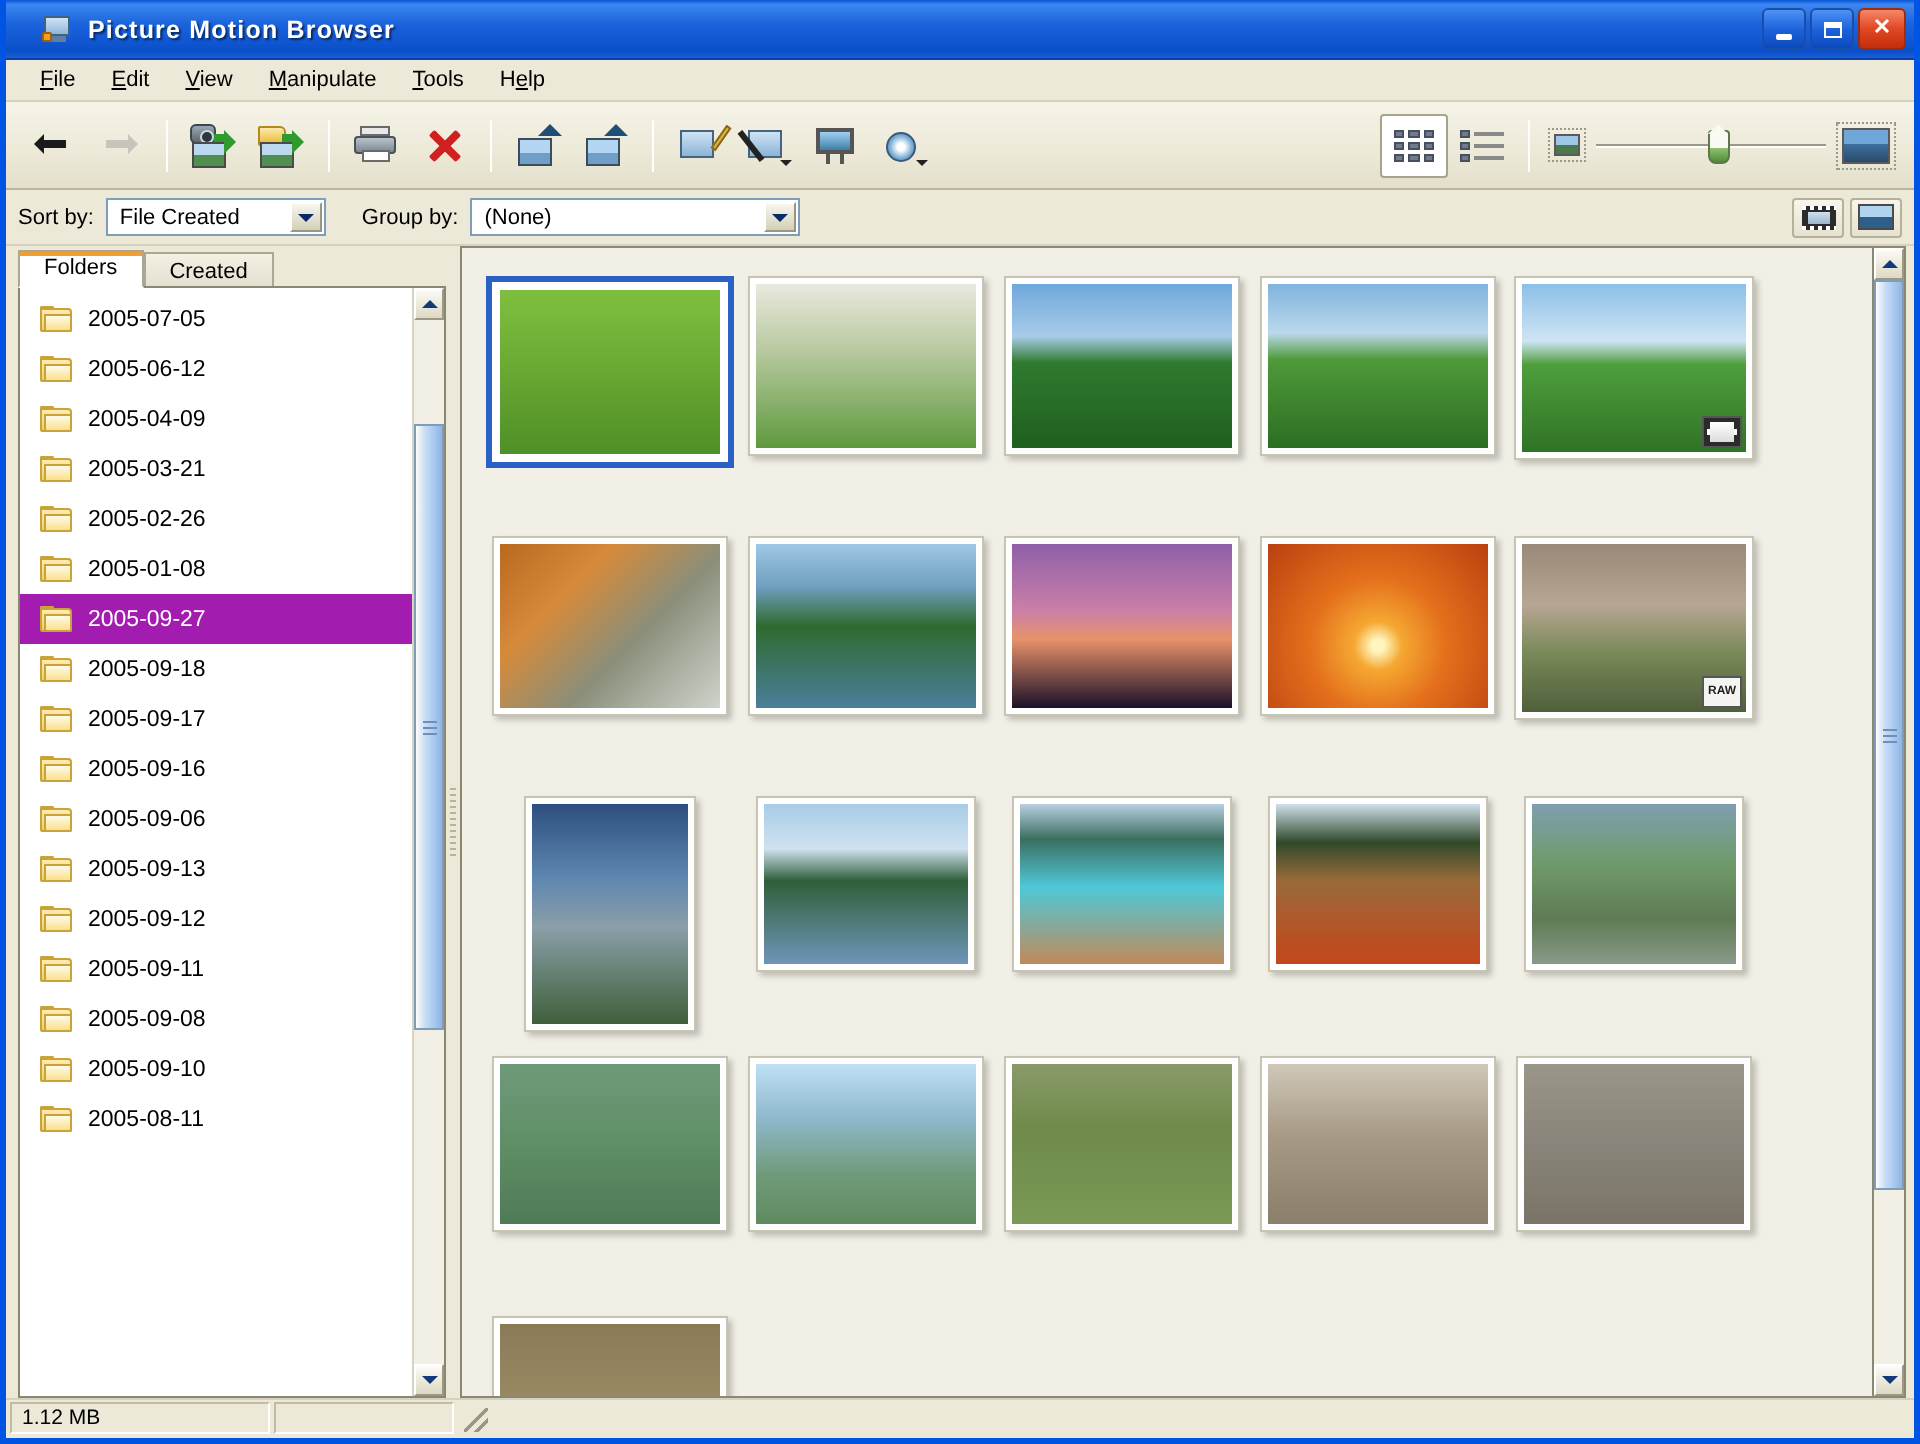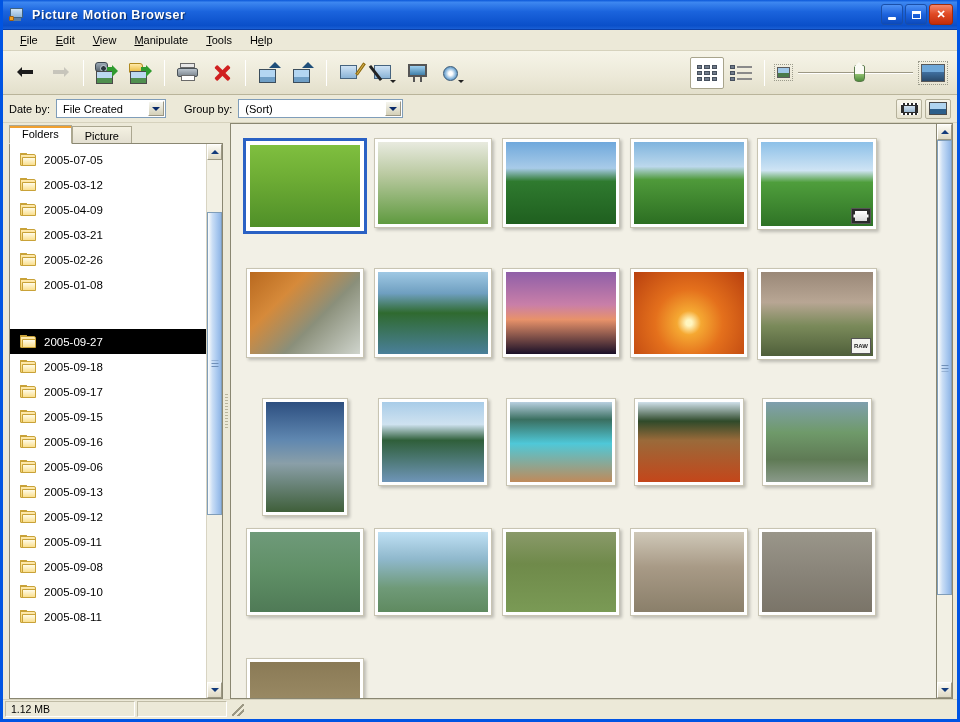--- a/index.html
+++ b/index.html
@@ -16,21 +16,21 @@
     border: 3px solid #0054e3;
     border-top: none;
     display: flex; flex-direction: column;
   }
 
   
   .titlebar {
     height: 30px; flex: none;
     background: linear-gradient(180deg,#0b57d8 0%,#3d87f0 8%,#1b64dd 40%,#0a4fc9 88%,#1a5fd4 100%);
     display: flex; align-items: center;
-    padding: 0 4px 0 6px;
+    padding: 0 4px 0 18px;
     border-bottom: 1px solid #0a3fa8;
   }
   .app-icon {
     width: 17px; height: 16px; flex: none; position: relative; margin-right: 6px;
   }
   .app-icon .scr {
     position: absolute; left: 1px; top: 1px; width: 13px; height: 10px;
     background: linear-gradient(180deg,#cfe4f7,#8fb5d8); border: 1px solid #41627f;
   }
   .app-icon .base {
@@ -243,21 +243,21 @@
   }
   .treebox {
     flex:1; background:#fff; border:1px solid #8a8772; border-top:1px solid #8a8772;
     margin-top:-1px; display:flex; min-height:0; position:relative; overflow:hidden;
   }
   .tree { flex:1; overflow:hidden; padding-top:3px; }
   .tree-item {
     height:25px; display:flex; align-items:center; gap:7px; padding-left:10px;
     font-size:11.5px; color:#000; cursor:pointer; white-space:nowrap;
   }
-  .tree-item.selected { background:#000000; color:#fff;margin-top:32px; }
+  .tree-item.selected { background:#a21caf; color:#fff; }
   .folder-ic { width:17px;height:14px;position:relative;flex:none; }
   .folder-ic .back {
     position:absolute;left:0;top:1px;width:16px;height:12px;border-radius:1px 2px 1px 1px;
     background:linear-gradient(180deg,#ffeab0,#f0cf6a);border:1px solid #c9a238;
   }
   .folder-ic .tabp {
     position:absolute;left:0;top:0;width:7px;height:3px;
     background:#ffe08a;border:1px solid #c9a238;border-bottom:none;border-radius:1px 1px 0 0;
   }
   .folder-ic .front {
@@ -500,66 +500,66 @@
       <div class="mini-img"></div>
       <div class="slider">
         <div class="track"></div>
         <div class="knob"></div>
       </div>
       <div class="big-img"></div>
     </div>
   </div>
 
   <div class="sortbar">
-    <span class="lbl">Date by:</span>
+    <span class="lbl">Sort by:</span>
     <div class="combo sort">
       <span>File Created</span>
       <div class="dd"></div>
     </div>
     <span class="lbl" style="margin-left:12px">Group by:</span>
     <div class="combo group">
-      <span>(Sort)</span>
+      <span>(None)</span>
       <div class="dd"></div>
     </div>
     <div class="panelbtns">
       <div class="pbtn">
         <div class="film">
             <i></i>
           </div>
       </div>
       <div class="pbtn">
         <div class="prev"></div>
       </div>
     </div>
   </div>
 
   <div class="body">
 
     <div class="leftpane">
       <div class="tabs">
         <div class="tab active">Folders</div>
-        <div class="tab">Picture</div>
+        <div class="tab">Created</div>
       </div>
       <div class="treebox">
         <div class="tree" id="folder-tree">
             <div class="tree-item">
               <span class="folder-ic">
                 <span class="tabp"></span>
                 <span class="back"></span>
                 <span class="front"></span>
               </span>
               <span>2005-07-05</span>
             </div>
             <div class="tree-item">
               <span class="folder-ic">
                 <span class="tabp"></span>
                 <span class="back"></span>
                 <span class="front"></span>
               </span>
-              <span>2005-03-12</span>
+              <span>2005-06-12</span>
             </div>
             <div class="tree-item">
               <span class="folder-ic">
                 <span class="tabp"></span>
                 <span class="back"></span>
                 <span class="front"></span>
               </span>
               <span>2005-04-09</span>
             </div>
             <div class="tree-item">
@@ -602,28 +602,20 @@
               </span>
               <span>2005-09-18</span>
             </div>
             <div class="tree-item">
               <span class="folder-ic">
                 <span class="tabp"></span>
                 <span class="back"></span>
                 <span class="front"></span>
               </span>
               <span>2005-09-17</span>
-            </div>
-            <div class="tree-item">
-              <span class="folder-ic">
-                <span class="tabp"></span>
-                <span class="back"></span>
-                <span class="front"></span>
-              </span>
-              <span>2005-09-15</span>
             </div>
             <div class="tree-item">
               <span class="folder-ic">
                 <span class="tabp"></span>
                 <span class="back"></span>
                 <span class="front"></span>
               </span>
               <span>2005-09-16</span>
             </div>
             <div class="tree-item">

